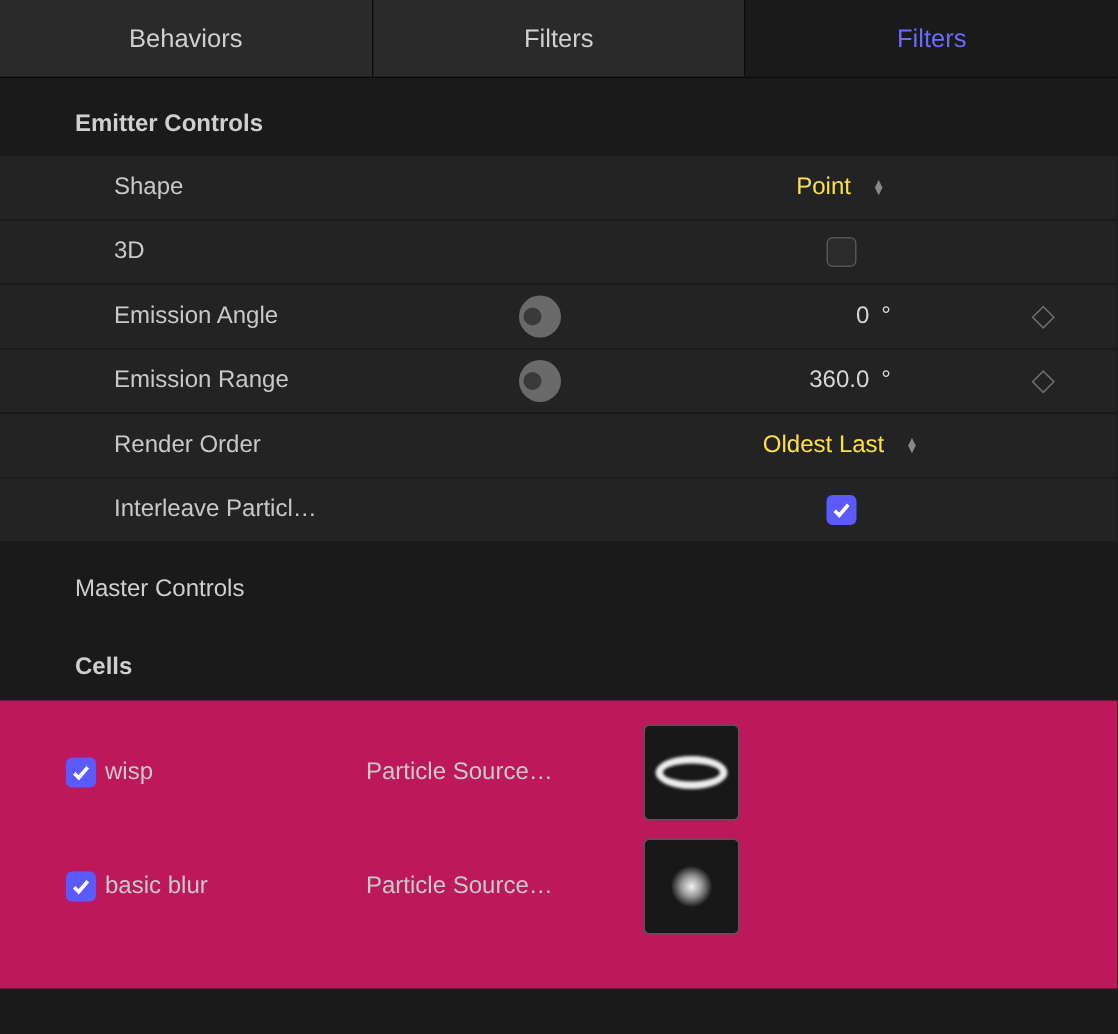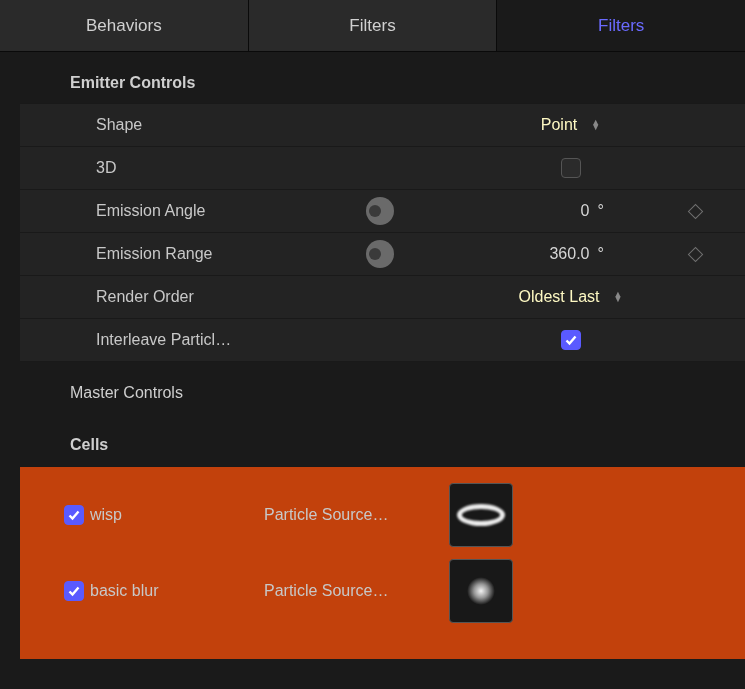--- a/index.html
+++ b/index.html
@@ -26,21 +26,21 @@
     font-size: 17px;
     color: #d0d0d0;
     border-right: 1px solid #0a0a0a;
     background: #2a2a2a;
   }
   .tab:last-child { border-right: none; }
   .tab.active {
     color: #6a6aff;
     background: #1a1a1a;
   }
-  .content { padding: 0; margin-left: 20px; }
+  .content { padding: 0; }
   .section-hdr {
     padding: 22px 0 12px 50px;
     font-size: 16px;
     font-weight: 600;
     color: #cfcfcf;
     background: #1a1a1a;
   }
   .section-hdr.small { font-weight: 500; }
   .rows { }
   .row {
@@ -72,21 +72,21 @@
     align-items: center;
     gap: 8px;
   }
   .row .trail {
     flex: 0 0 40px;
     display: flex;
     justify-content: center;
     align-items: center;
   }
   .select-val {
-    color: #fef9c3;
+    color: #fde047;
     font-size: 16px;
     padding-right: 6px;
   }
   .updown {
     display: inline-flex;
     flex-direction: column;
     align-items: center;
     line-height: 5px;
     color: #888;
     font-size: 9px;
@@ -129,21 +129,21 @@
     width: 14px;
     text-align: left;
   }
   .diamond {
     width: 11px; height: 11px;
     transform: rotate(45deg);
     border: 1px solid #6f6f6f;
   }
   .cells-block {
     padding: 10px 30px 30px 44px;
-    background: #c2410c;
+    background: #be185d;
     border-top: 1px solid #191919;
   }
   .cell-row {
     display: flex;
     align-items: center;
     height: 76px;
   }
   .cell-row .cell-chk-wrap {
     flex: 0 0 200px;
     display: flex;

